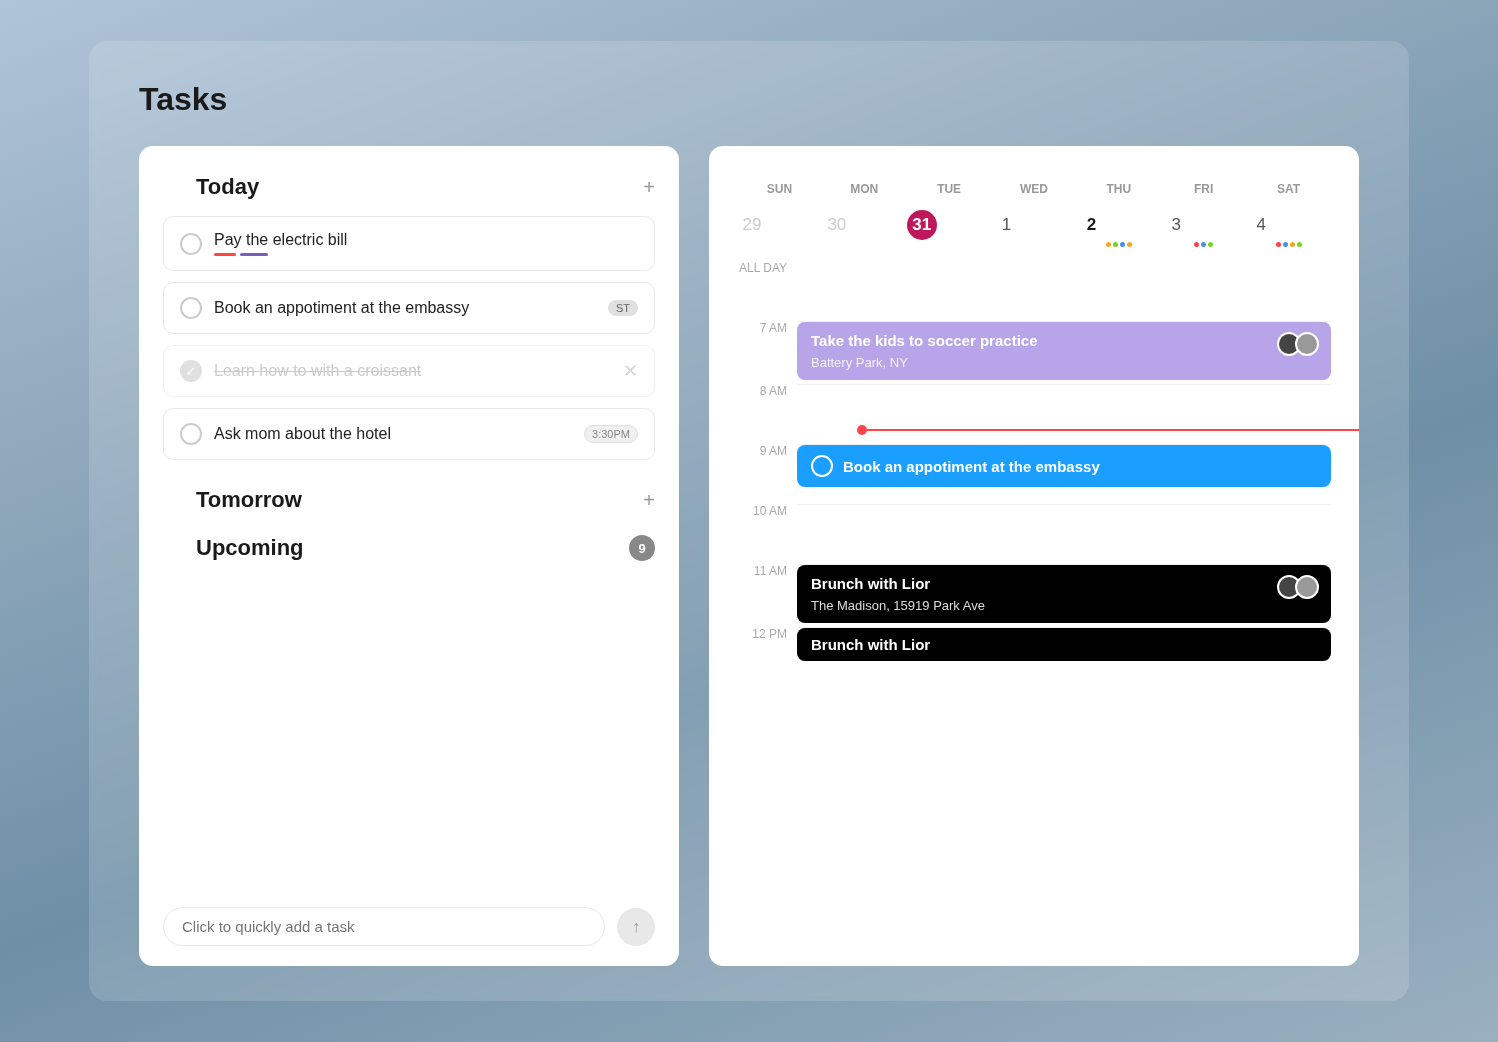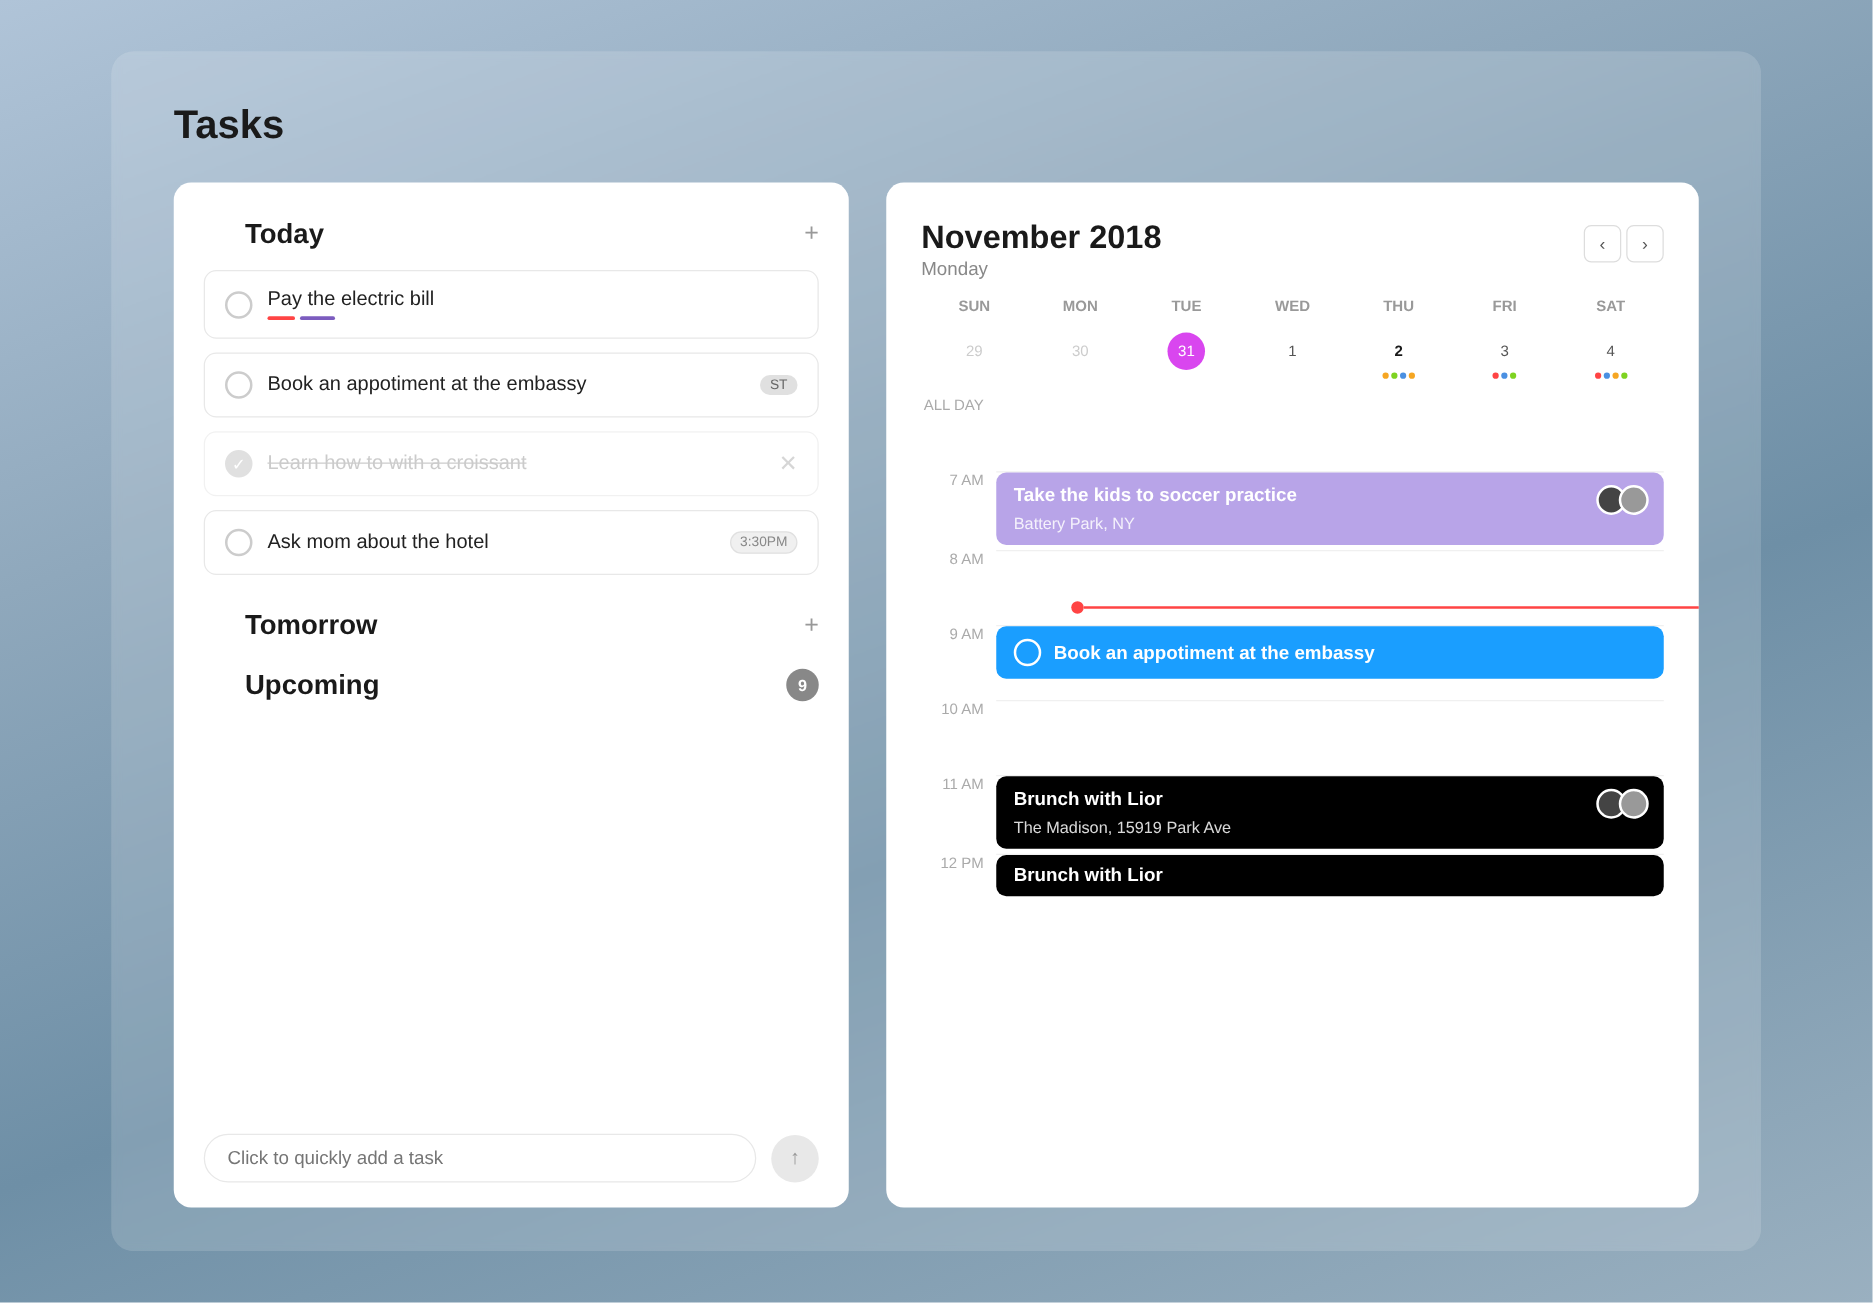--- a/index.html
+++ b/index.html
@@ -279,42 +279,41 @@
 
     .cal-grid-header {
       text-align: center;
       font-size: 12px;
       font-weight: 600;
       color: #999;
       padding: 8px 0;
     }
 
     .cal-day-cell {
-      text-align: center;
       padding: 6px 0;
-      font-size: 12px;
+      font-size: 17px;
       color: #555;
       position: relative;
     }
 
     .cal-day-cell.muted { color: #ccc; }
 
     .cal-day-num {
       display: inline-flex;
       align-items: center;
       justify-content: center;
       width: 30px;
       height: 30px;
       border-radius: 50%;
     }
 
     .cal-day-num.today {
-      background: #d946ef;
+      background: #be185d;
       color: #fff;
-      font-weight: 400;
+      font-weight: 700;
     }
 
     .cal-day-num.bold {
       font-weight: 700;
       color: #1a1a1a;
     }
 
     .cal-dots {
       display: flex;
       justify-content: center;
@@ -514,30 +513,20 @@
 
       <div class="quick-add-row">
         <input class="quick-add-input" type="text" placeholder="Click to quickly add a task" style="">
         <button class="quick-add-submit">↑</button>
       </div>
 
     </div>
 
     <div class="right-panel">
 
-      <div class="cal-header">
-        <div class="cal-title-block">
-          <div class="cal-month">November 2018</div>
-          <div class="cal-day-label">Monday</div>
-        </div>
-        <div class="cal-nav">
-          <button class="cal-nav-btn">‹</button>
-          <button class="cal-nav-btn">›</button>
-        </div>
-      </div>
 
       <div class="cal-grid">
         <div class="cal-grid-header">SUN</div>
         <div class="cal-grid-header">MON</div>
         <div class="cal-grid-header">TUE</div>
         <div class="cal-grid-header">WED</div>
         <div class="cal-grid-header">THU</div>
         <div class="cal-grid-header">FRI</div>
         <div class="cal-grid-header">SAT</div>
 

